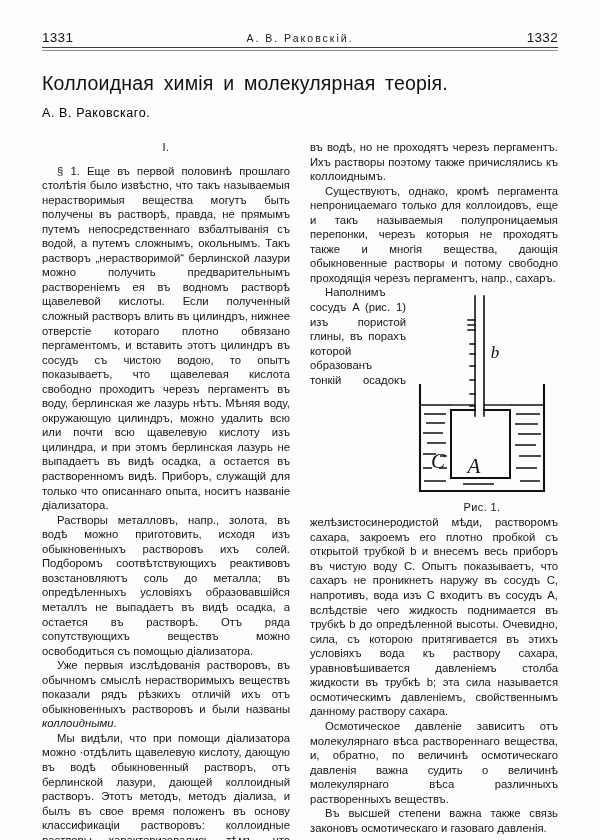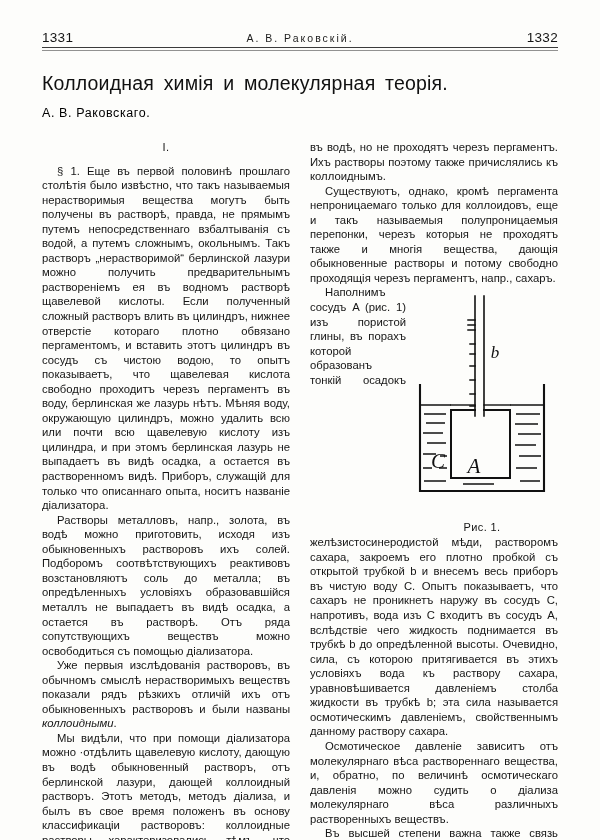--- a/index.html
+++ b/index.html
@@ -125,21 +125,21 @@
   }
   .fig-box {
     width: 152px;
     height: 212px;
     position: relative;
   }
   .fig-caption {
     text-align: center;
     font-size: 11px;
     letter-spacing: 0.4px;
-    margin-top: 20px;
+    margin-top: 0;
     color: #151515;
   }
   svg { display: block; }
 </style>
 </head>
 <body>
 
 <div class="page">
 
   <div class="runhead">
@@ -226,18 +226,18 @@
 
           <text x="68" y="185" font-family="'Liberation Serif', serif" font-style="italic" font-size="21" fill="#111" text-anchor="middle">A</text>
           <text x="32" y="180" font-family="'Liberation Serif', serif" font-style="italic" font-size="21" fill="#111" text-anchor="middle">C</text>
           <text x="89" y="70" font-family="'Liberation Serif', serif" font-style="italic" font-size="17" fill="#111" text-anchor="middle">b</text>
         </svg>
       </div>
       <div class="fig-caption">Рис. 1.</div>
     </div>
 
     <p class="para">Наполнимъ сосудъ A (рис. 1) изъ пористой глины, въ порахъ которой образованъ тонкій осадокъ желѣзистосинеродистой мѣди, растворомъ сахара, закроемъ его плотно пробкой съ открытой трубкой b и внесемъ весь приборъ въ чистую воду C. Опытъ показываетъ, что сахаръ не проникнетъ наружу въ сосудъ C, напротивъ, вода изъ C входитъ въ сосудъ A, вслѣдствіе чего жидкость поднимается въ трубкѣ b до опредѣленной высоты. Очевидно, сила, съ которою притягивается въ этихъ условіяхъ вода къ раствору сахара, уравновѣшивается давленіемъ столба жидкости въ трубкѣ b; эта сила называется осмотическимъ давленіемъ, свойственнымъ данному раствору сахара.</p>
-    <p class="para">Осмотическое давленіе зависитъ отъ молекулярнаго вѣса раствореннаго вещества, и, обратно, по величинѣ осмотическаго давленія можно судить о діализа молекулярнаго вѣса различныхъ растворенныхъ веществъ.</p>
+    <p class="para">Осмотическое давленіе зависитъ отъ молекулярнаго вѣса раствореннаго вещества, и, обратно, по величинѣ осмотическаго давленія важна судить о величинѣ молекулярнаго вѣса различныхъ растворенныхъ веществъ.</p>
     <p class="para">Въ высшей степени важна также связь законовъ осмотическаго и газоваго давленія.</p>
 
   </div>
 
 </div>
 
 </body></html>

